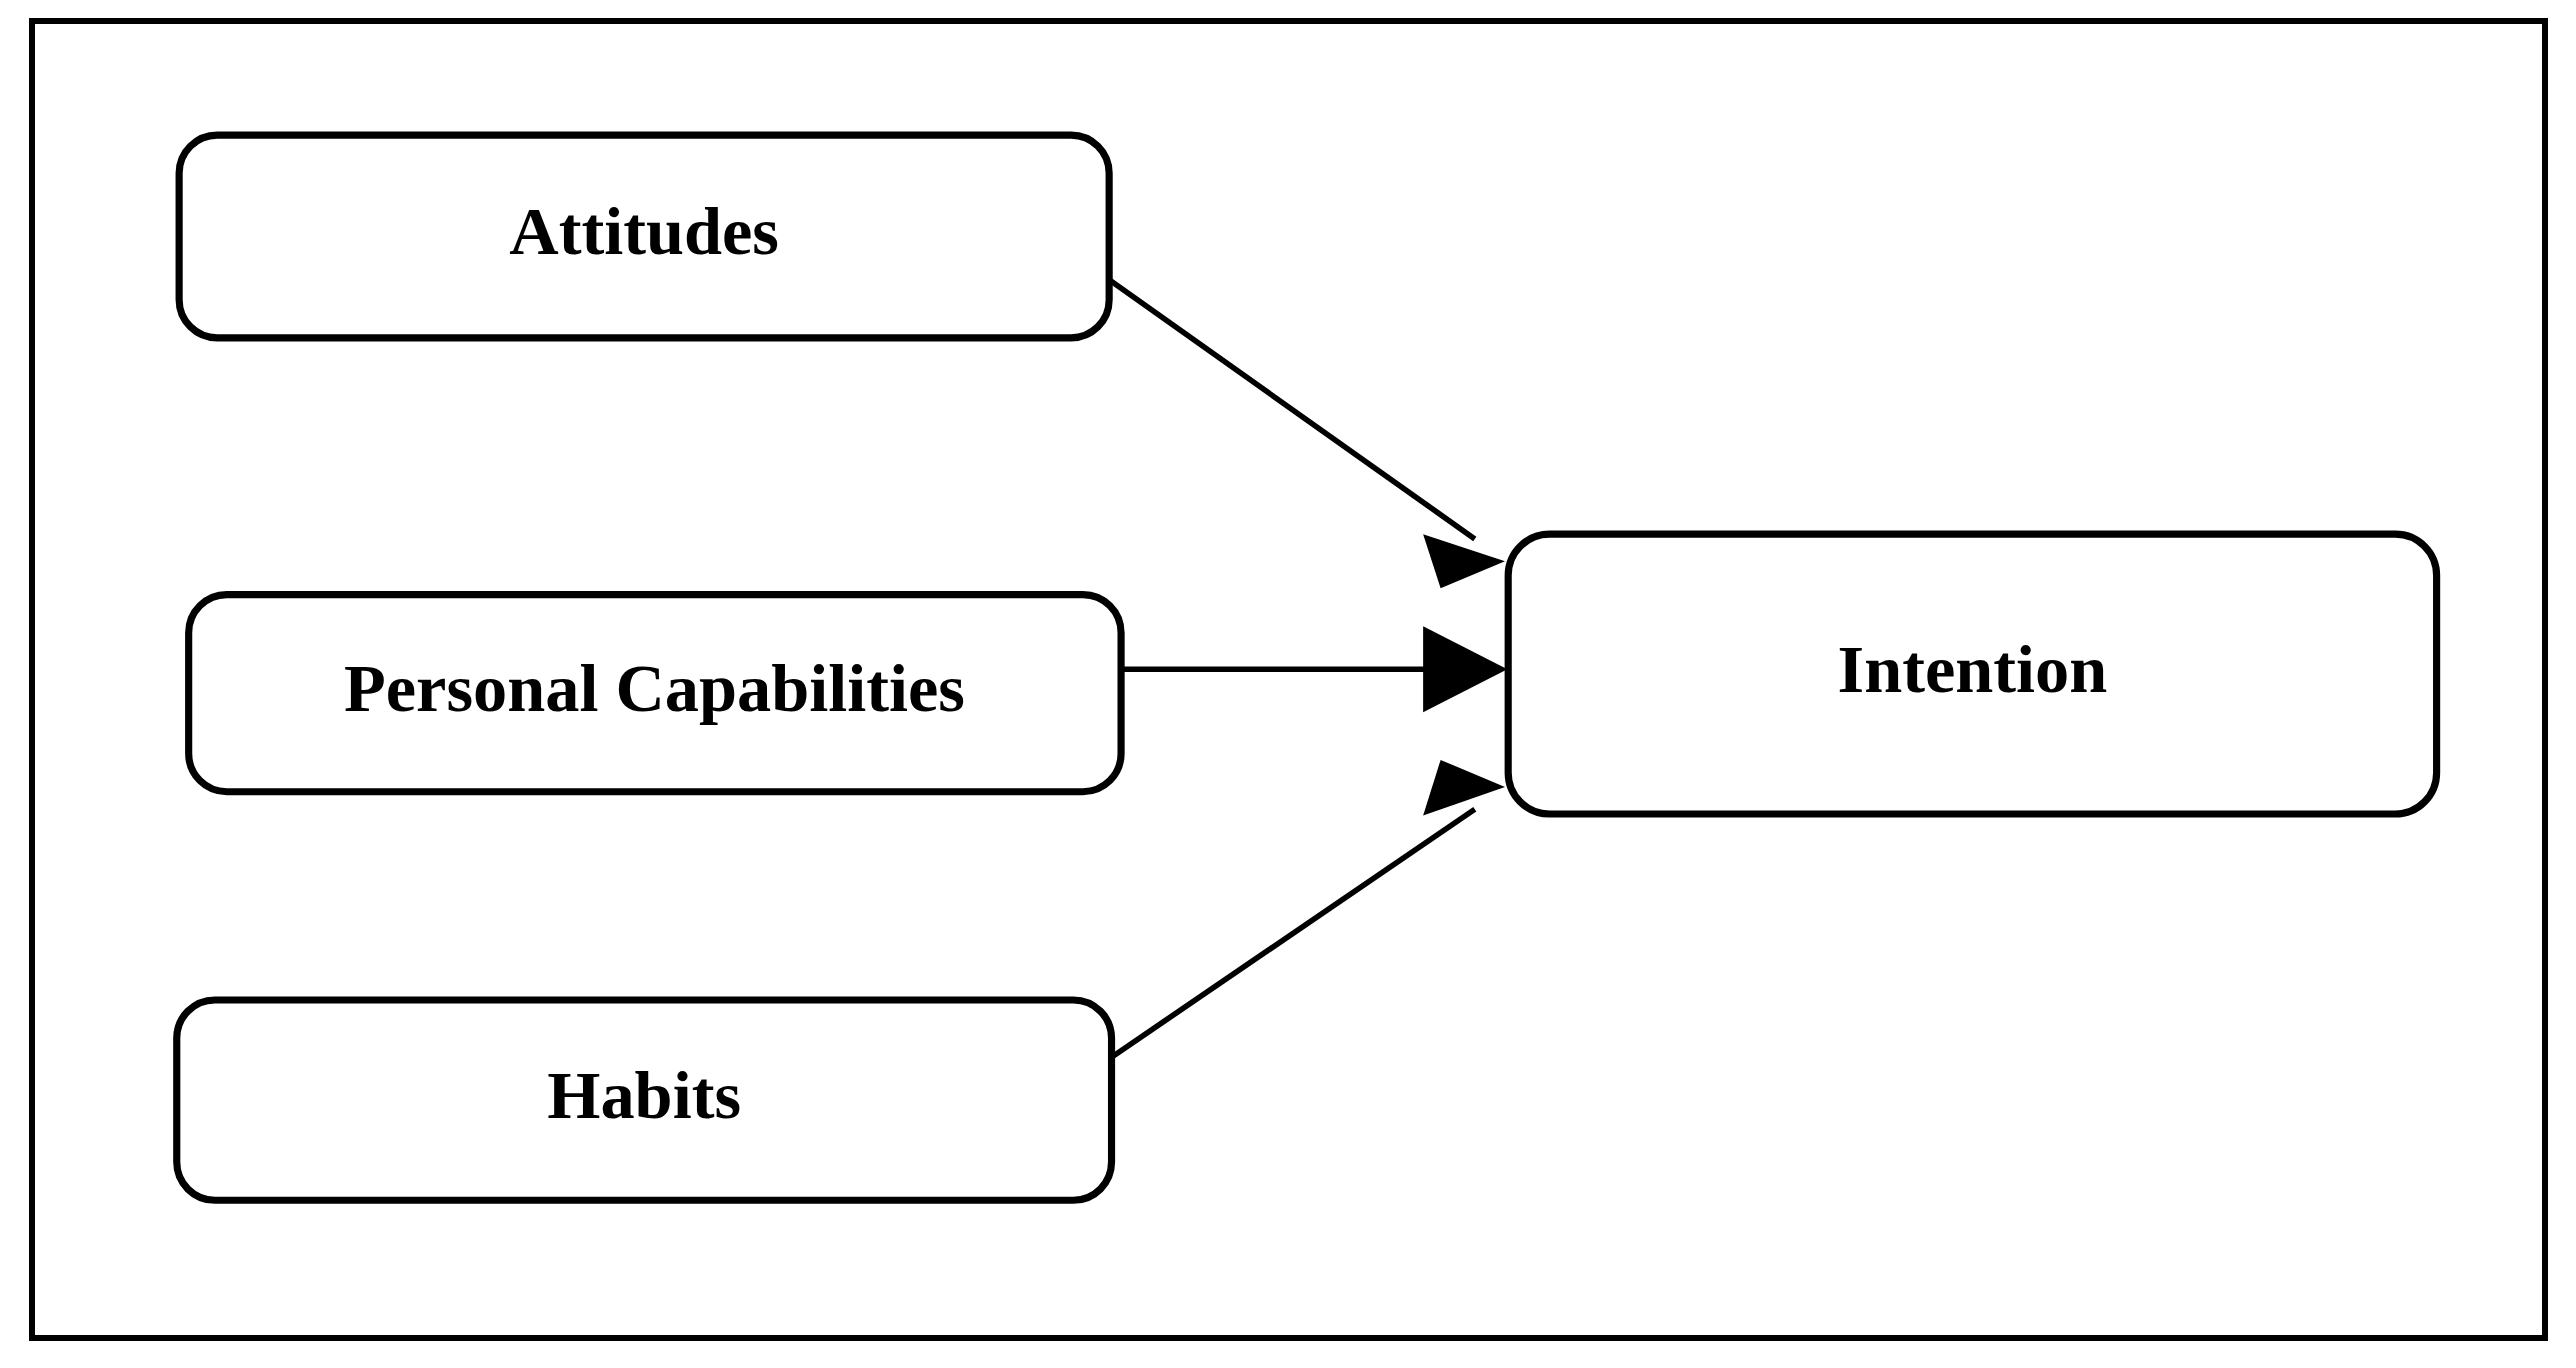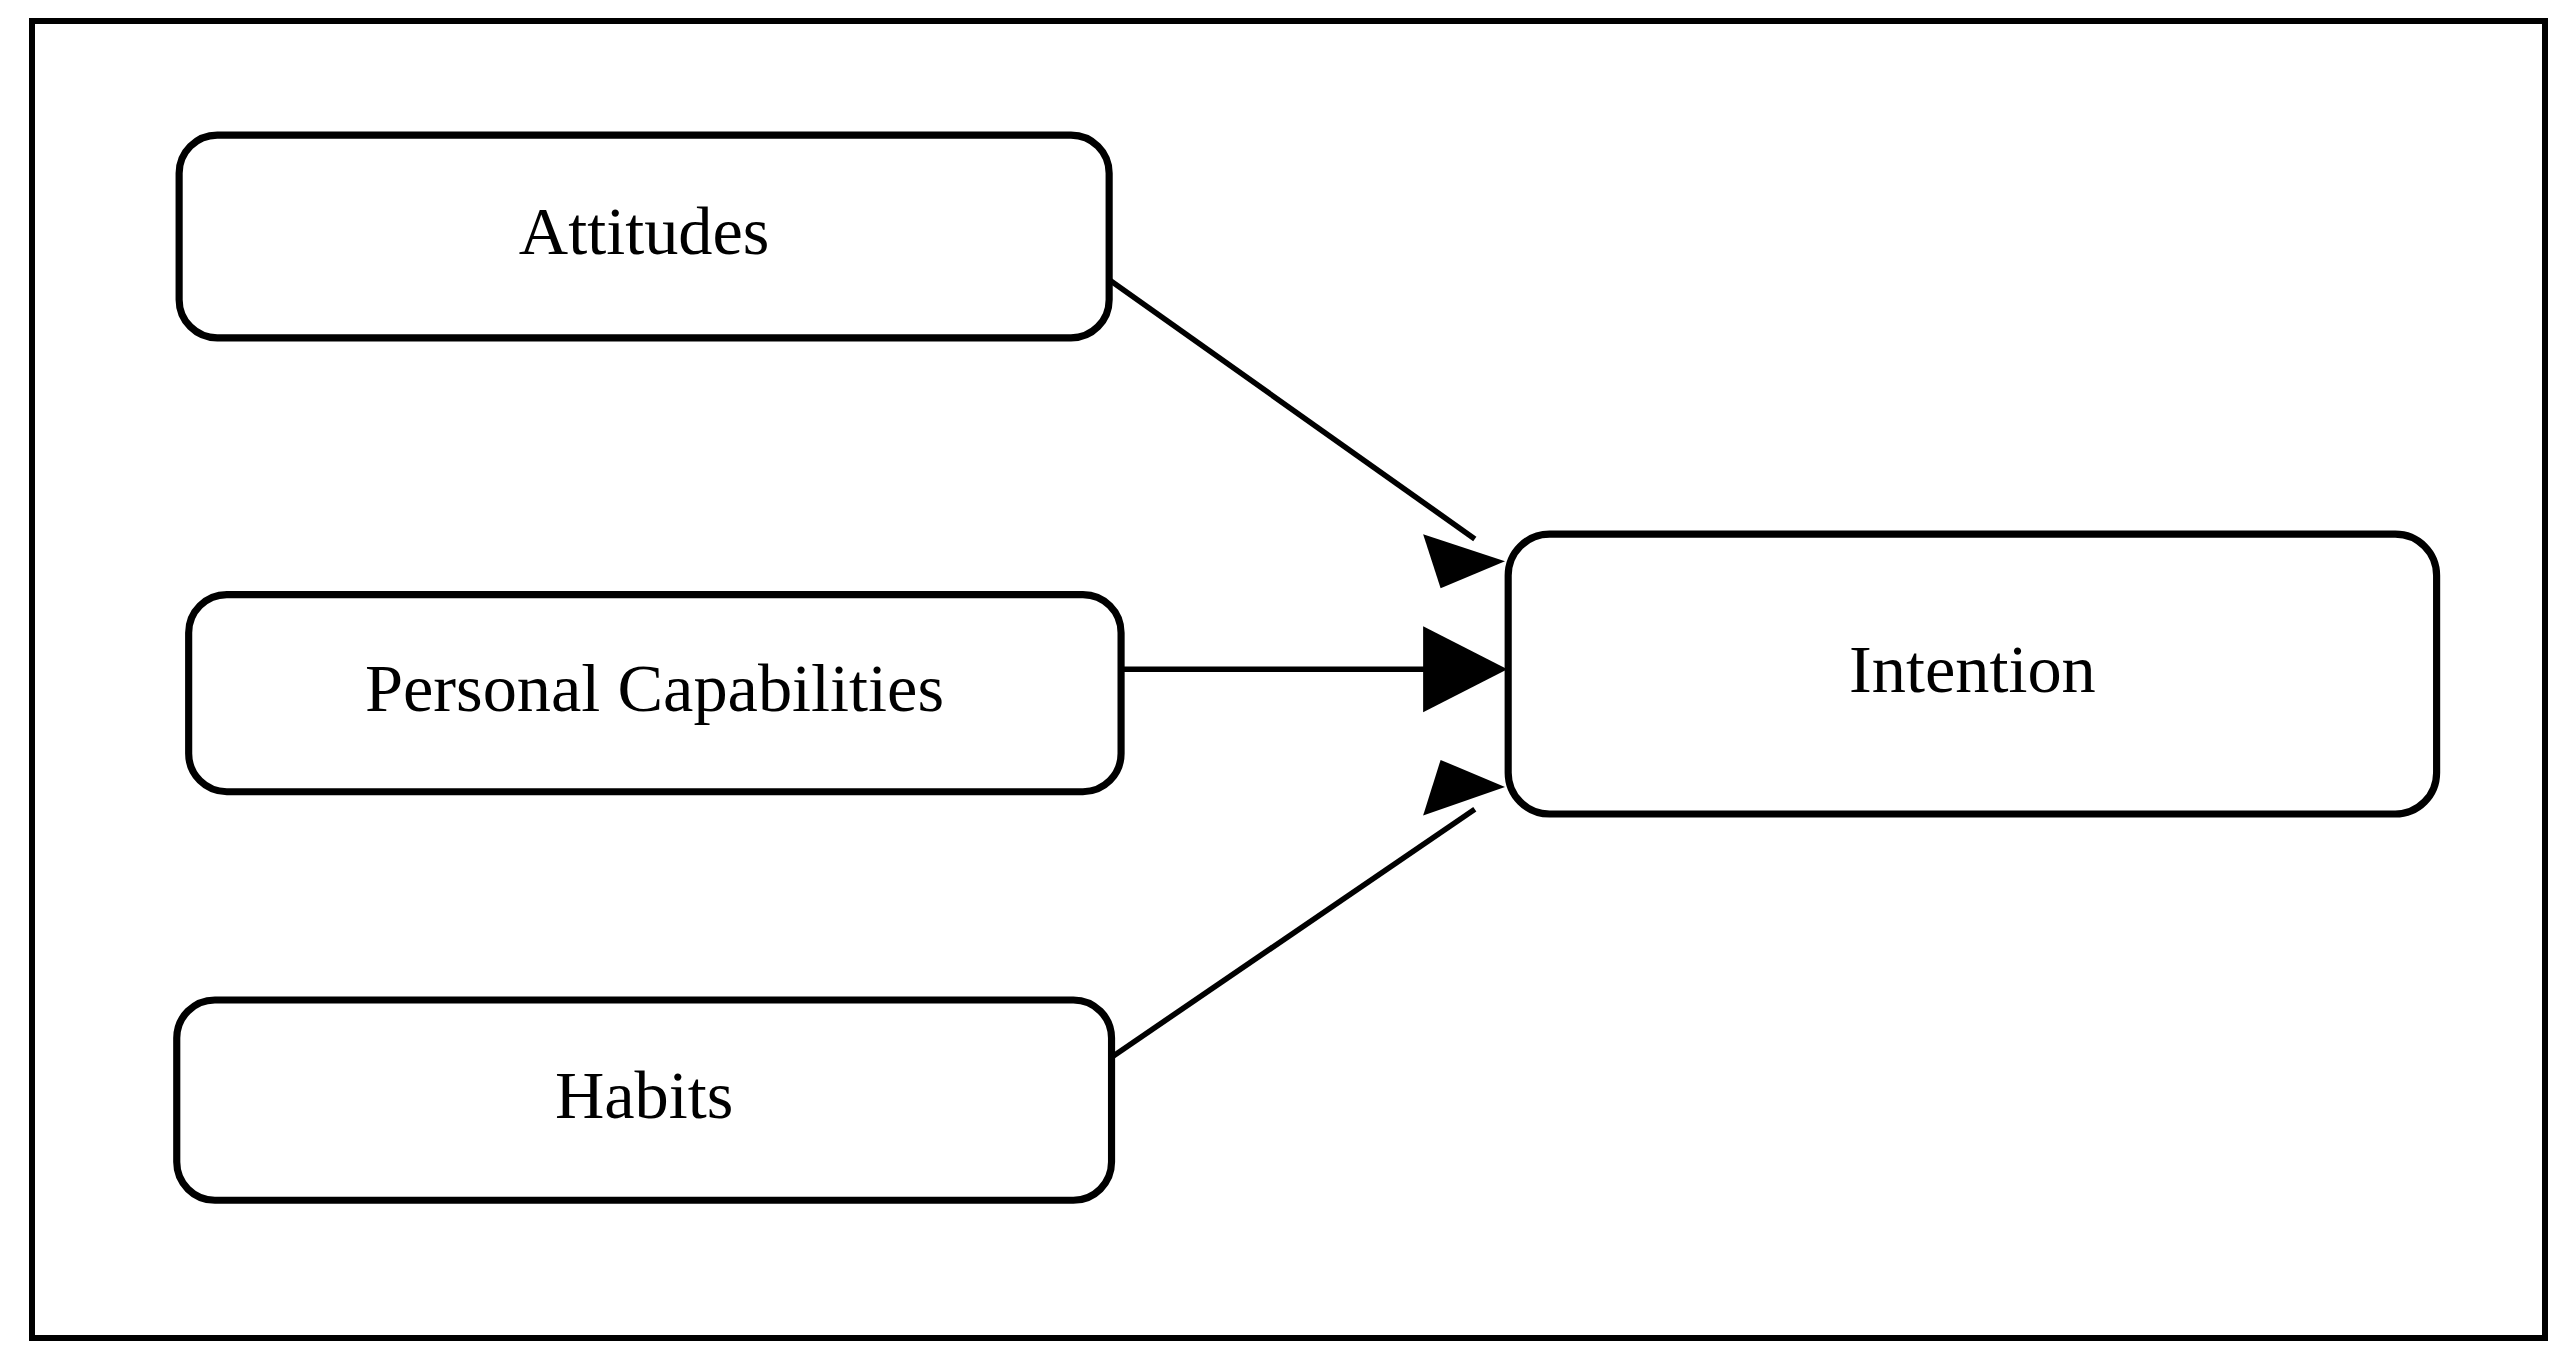--- a/index.html
+++ b/index.html
@@ -10,20 +10,21 @@
   }
   body {
     font-family: "Liberation Serif", "DejaVu Serif", serif;
   }
   #canvas {
     position: relative;
     width: 2576px;
     height: 1368px;
     background: #ffffff;
     overflow: hidden;
+    font-weight: bold;
   }
   
   #outer-frame {
     position: absolute;
     left: 29px;
     top: 18.3px;
     width: 2519px;
     height: 1323px;
     border: 6.4px solid #000000;
     box-sizing: border-box;

